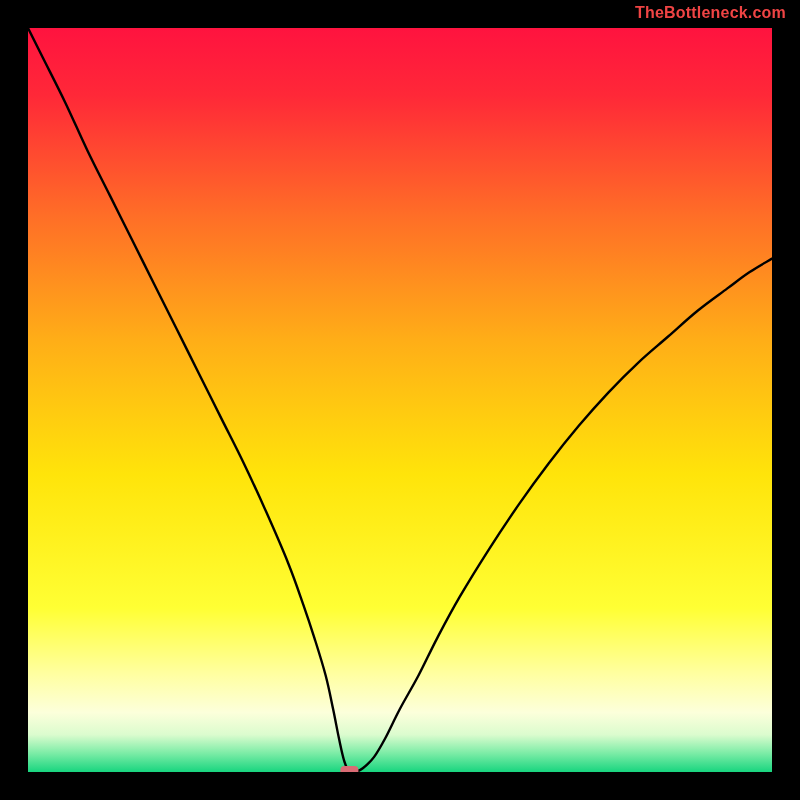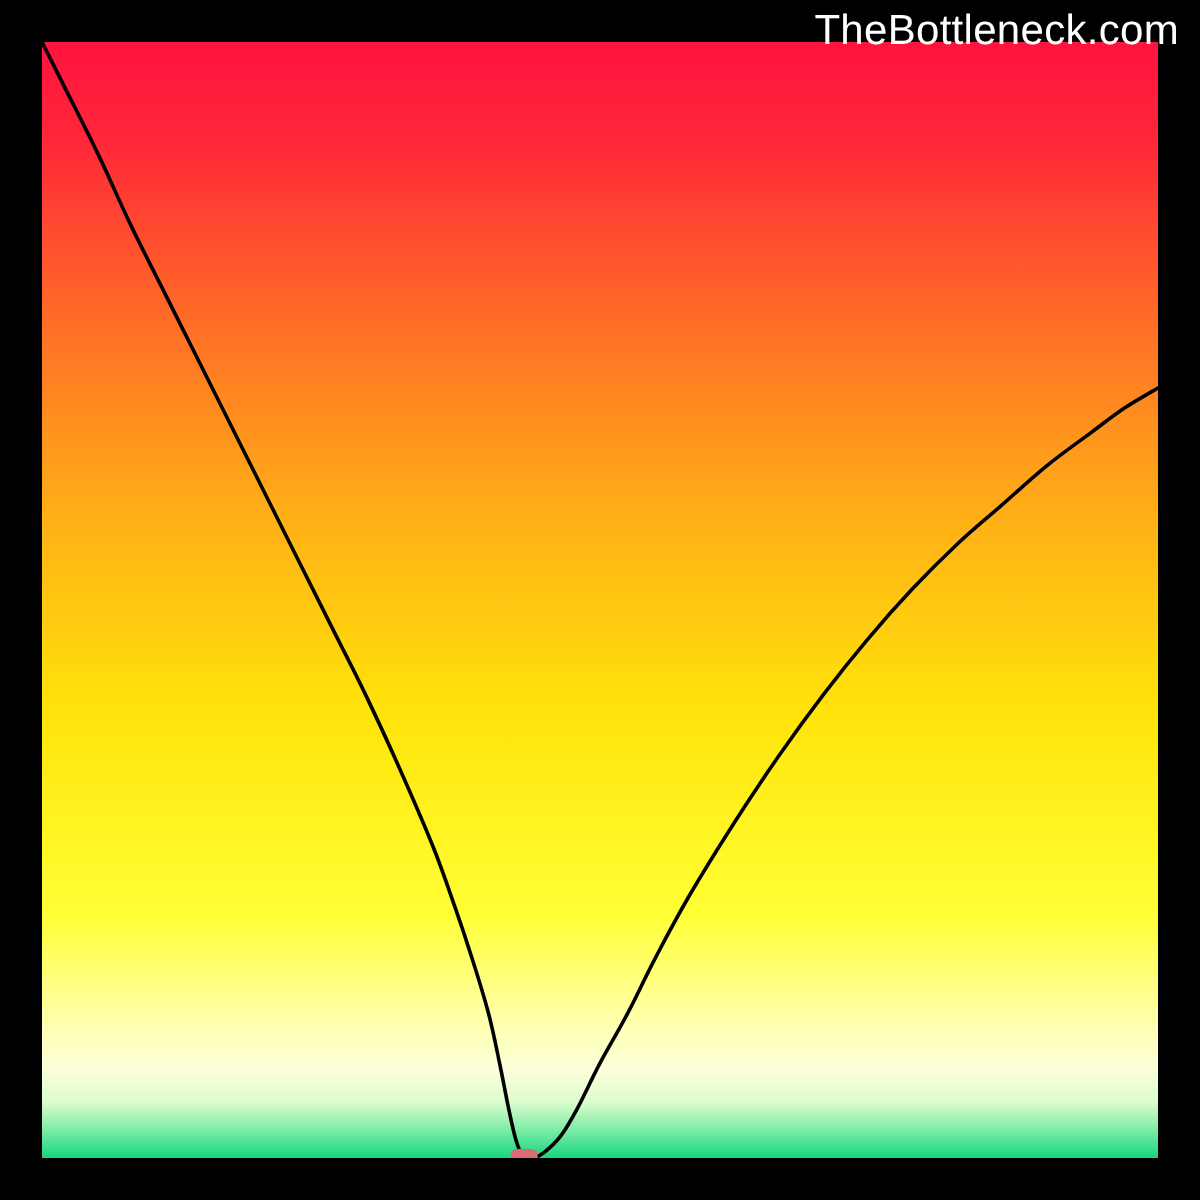--- a/index.html
+++ b/index.html
@@ -14,23 +14,23 @@
   .outer {
     width: 800px;
     height: 800px;
     background: #000;
     position: relative;
   }
   .watermark {
     position: absolute;
     top: 4px;
     right: 14px;
-    color: #ffffff;
-    font-size: 28px;
-    font-weight: 400;
+    color: #ef4444;
+    font-size: 16px;
+    font-weight: 700;
     letter-spacing: 0.2px;
     z-index: 5;
   }
   .plot {
     position: absolute;
     left: 28px;
     top: 28px;
     width: 744px;
     height: 744px;
   }

